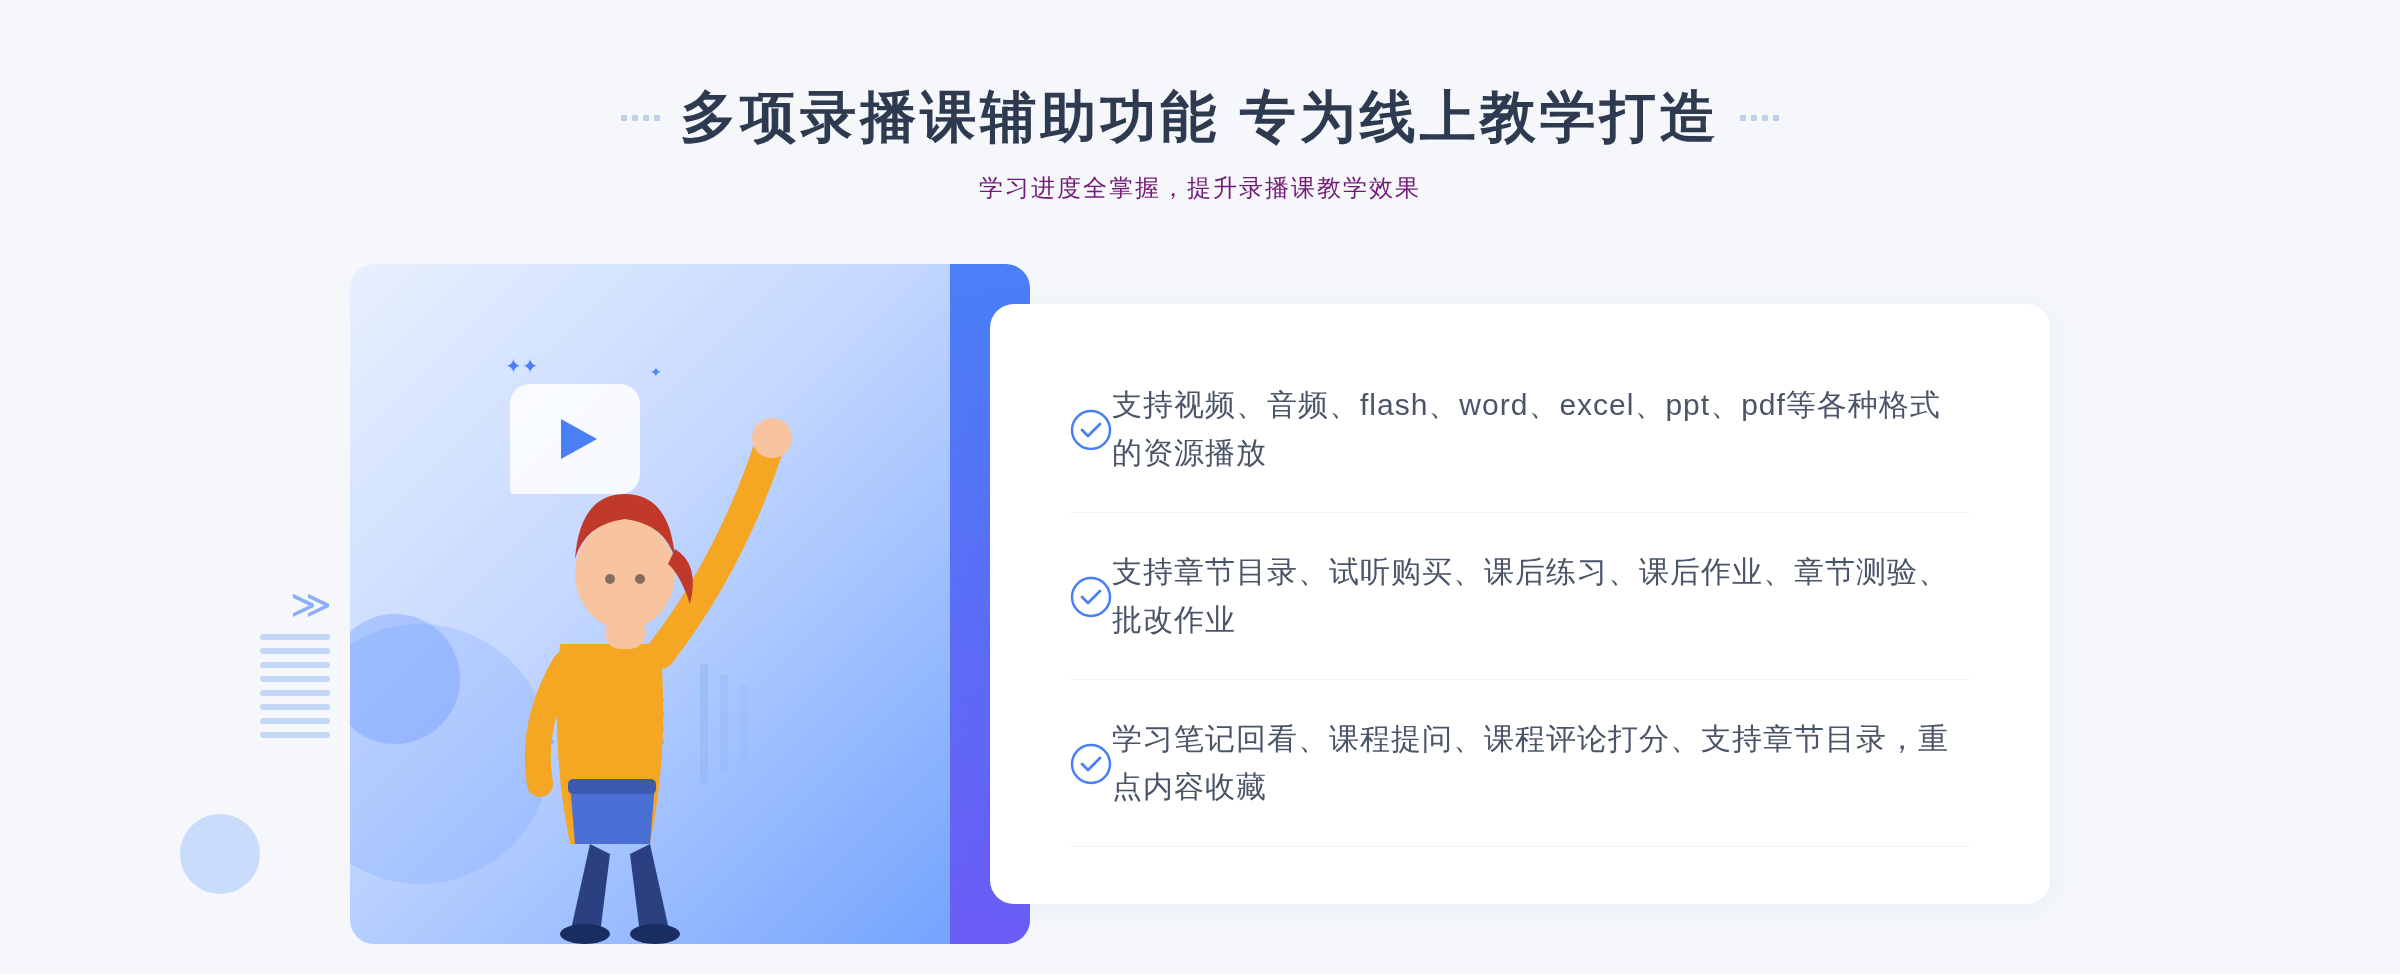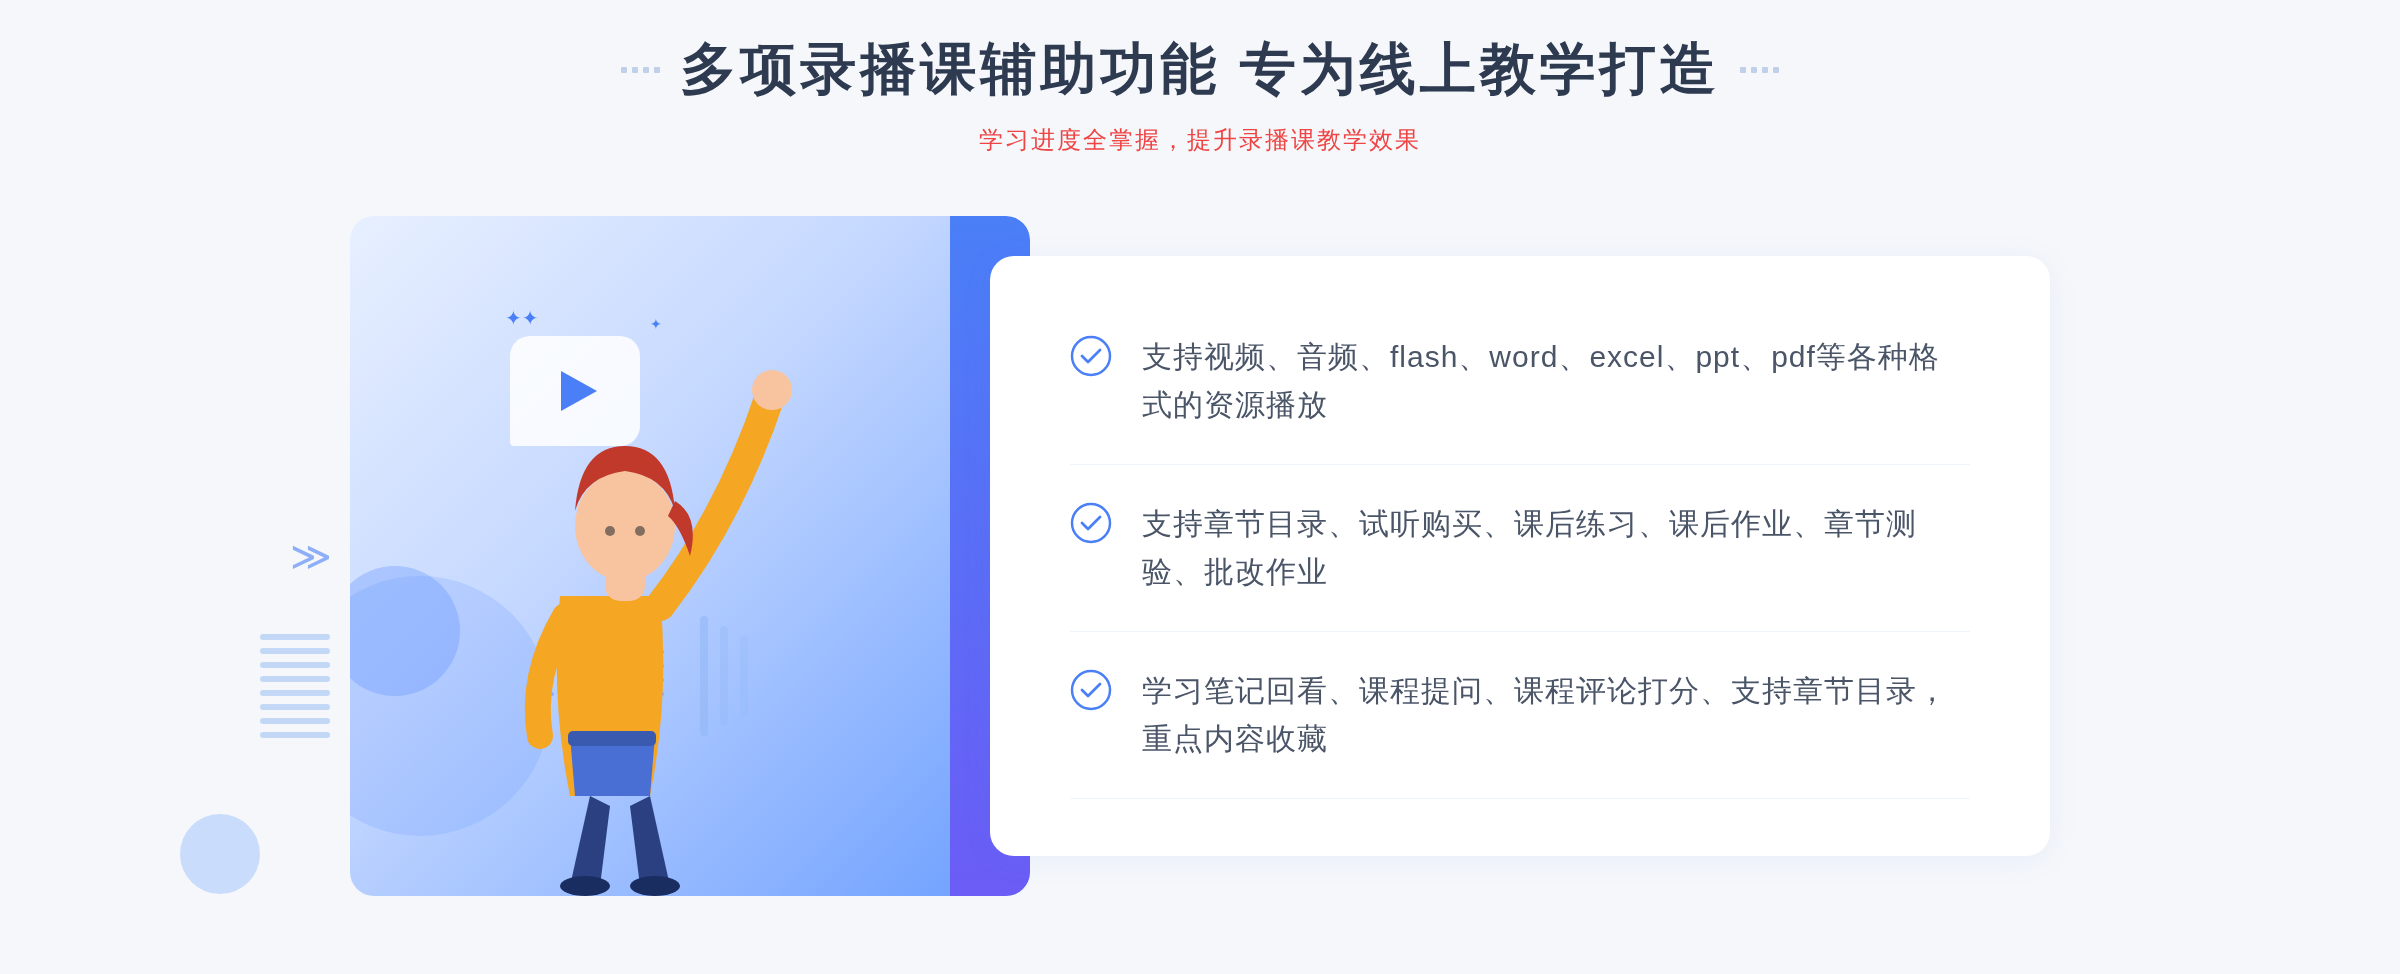--- a/index.html
+++ b/index.html
@@ -13,21 +13,21 @@
       position: relative;
     }
 
     .page-wrapper {
       width: 100%;
       height: 100%;
       background: #f5f7fa;
       display: flex;
       flex-direction: column;
       align-items: center;
-      padding-top: 32px;
+      padding-top: 80px;
       position: relative;
     }
     .dot {
       width: 4px;
       height: 4px;
       border-radius: 50%;
       background: #aac4f0;
     }
 
     
@@ -62,21 +62,21 @@
 
     .main-title {
       font-size: 56px;
       font-weight: 600;
       color: #2d3a50;
       letter-spacing: 4px;
     }
 
     .sub-title {
       font-size: 24px;
-      color: #ef4444;
+      color: #701a75;
       margin-top: 16px;
       letter-spacing: 2px;
     }
 
     
     .content-area {
       display: flex;
       width: 1700px;
       margin-top: 40px;
       position: relative;
@@ -208,22 +208,21 @@
       padding: 50px 80px;
       display: flex;
       flex-direction: column;
       justify-content: space-around;
       box-shadow: 0 4px 30px rgba(74, 127, 247, 0.08);
       z-index: 2;
     }
 
     .feature-item {
       display: flex;
-      align-items: flex-start;
-      gap: 30px;
+      align-items: center;
       padding: 20px 0;
     }
 
     .check-icon {
       width: 42px;
       height: 42px;
       flex-shrink: 0;
       margin-top: 2px;
     }
 

